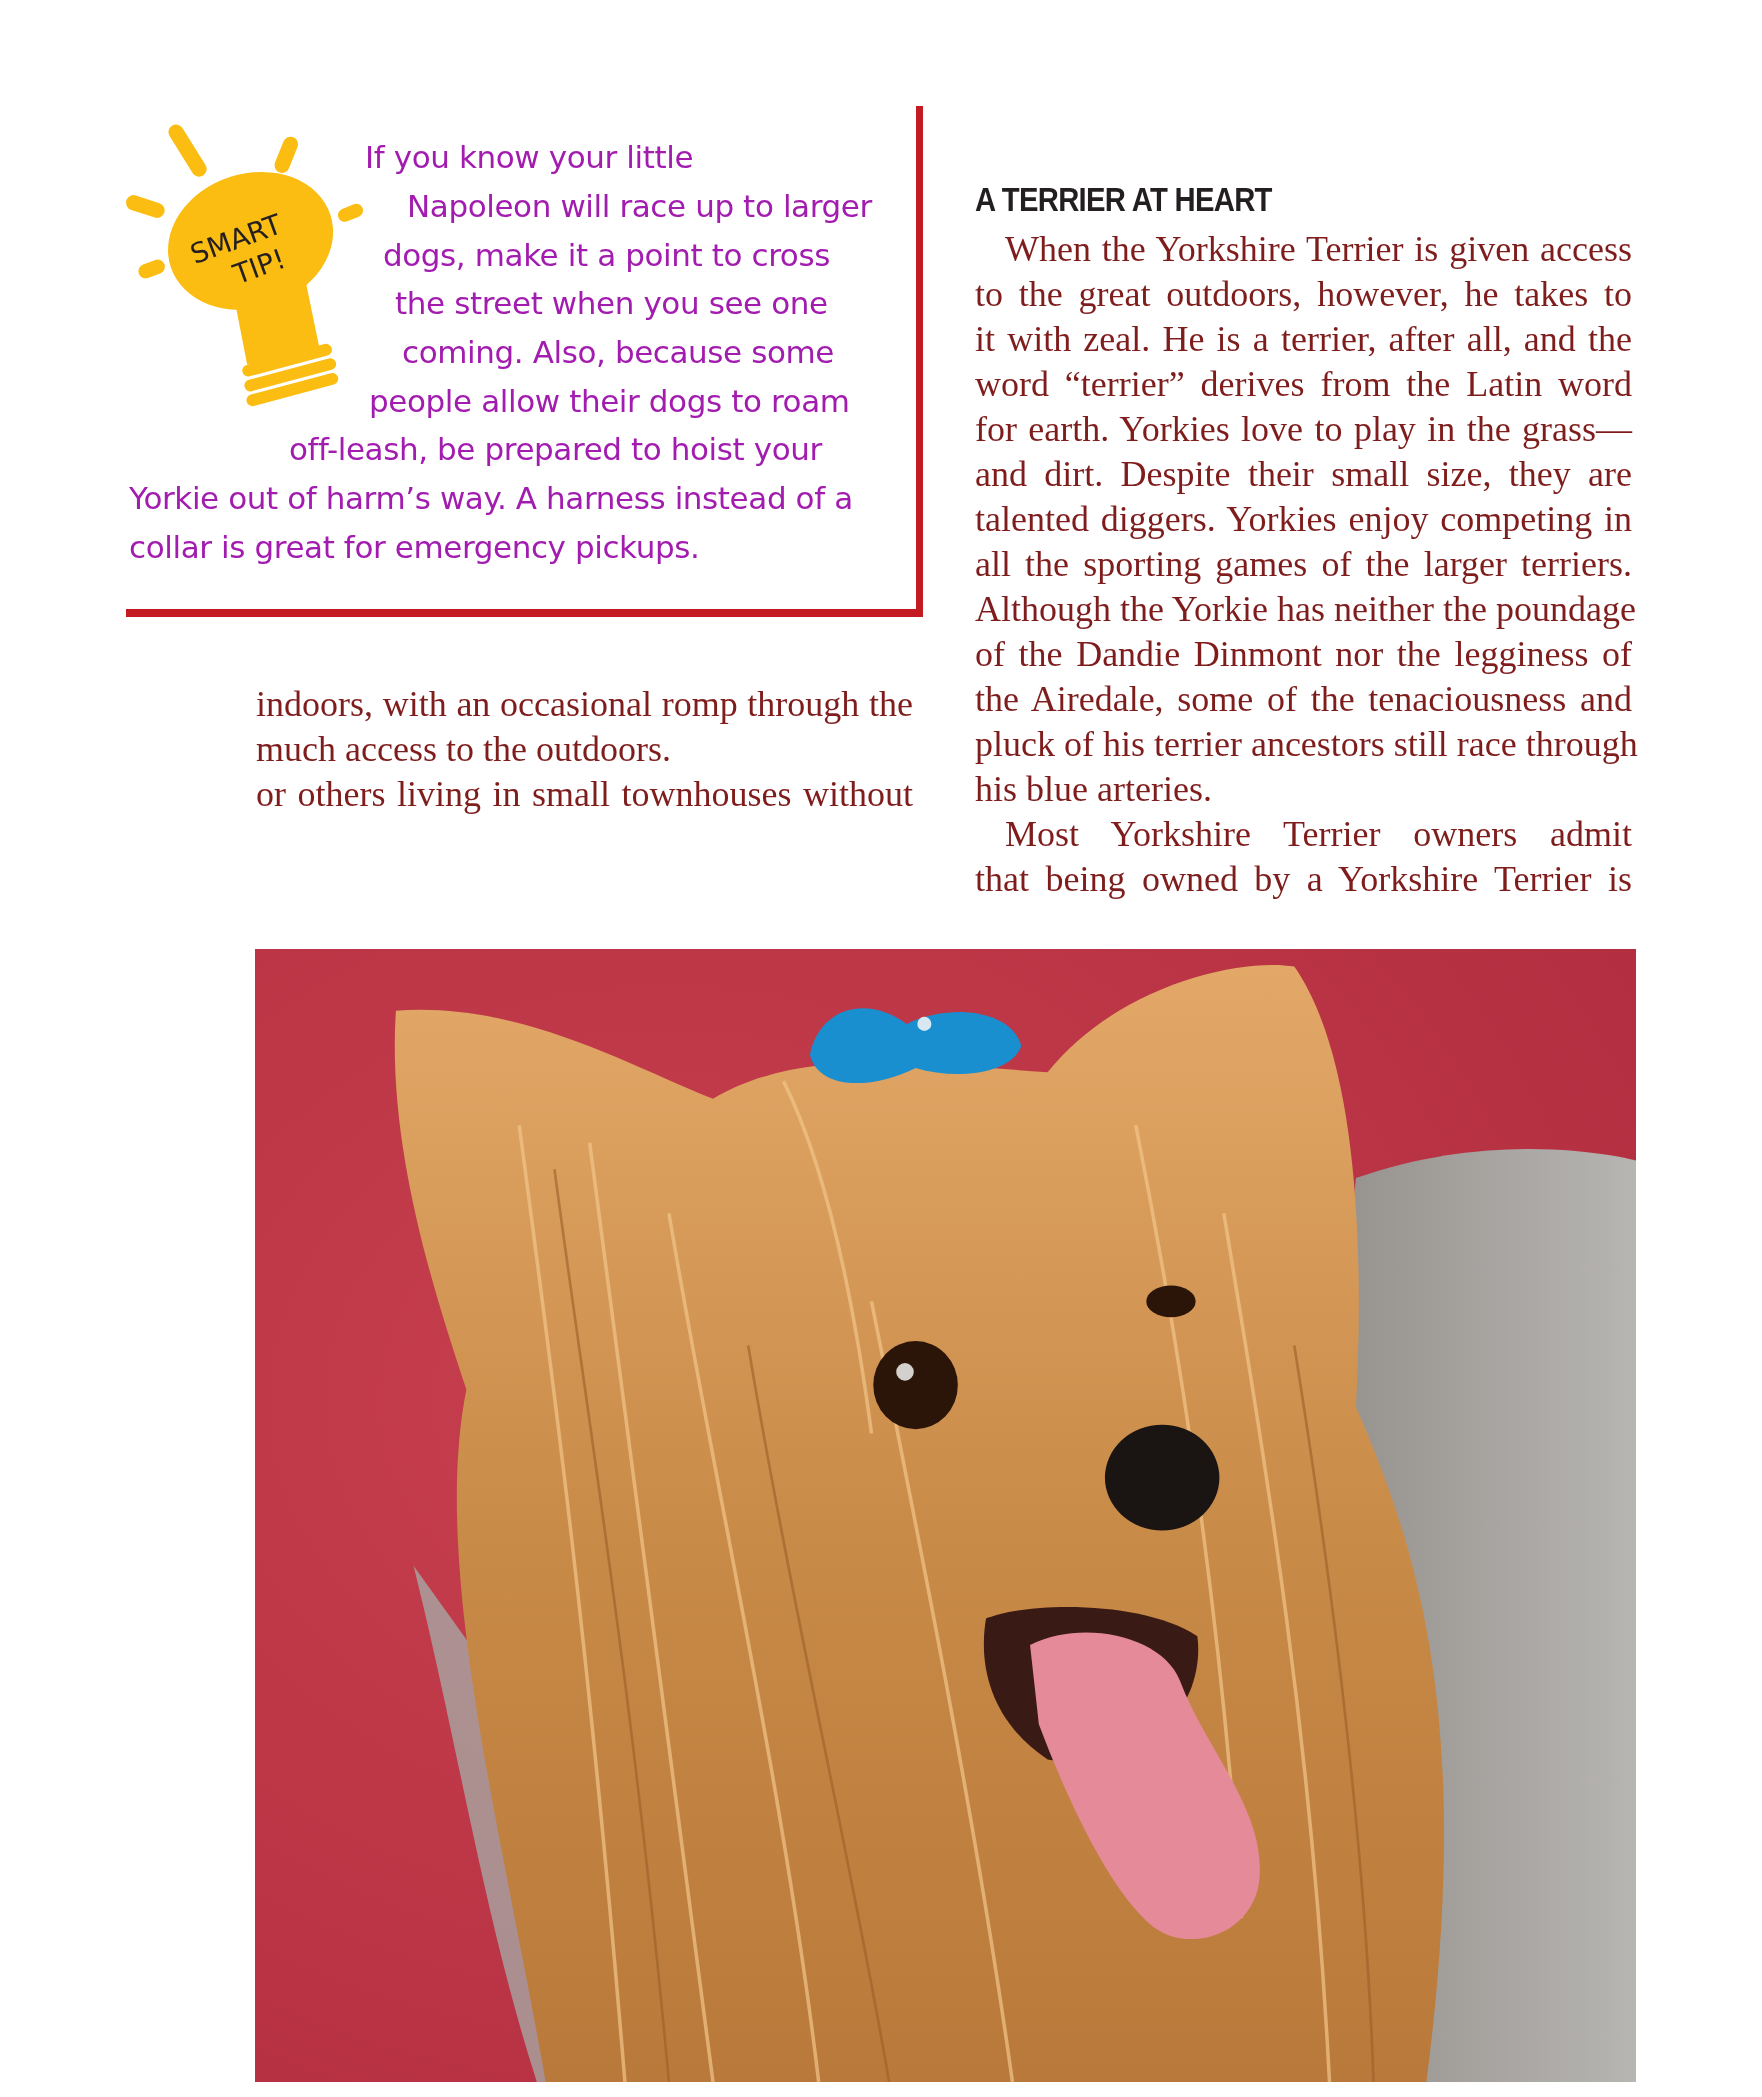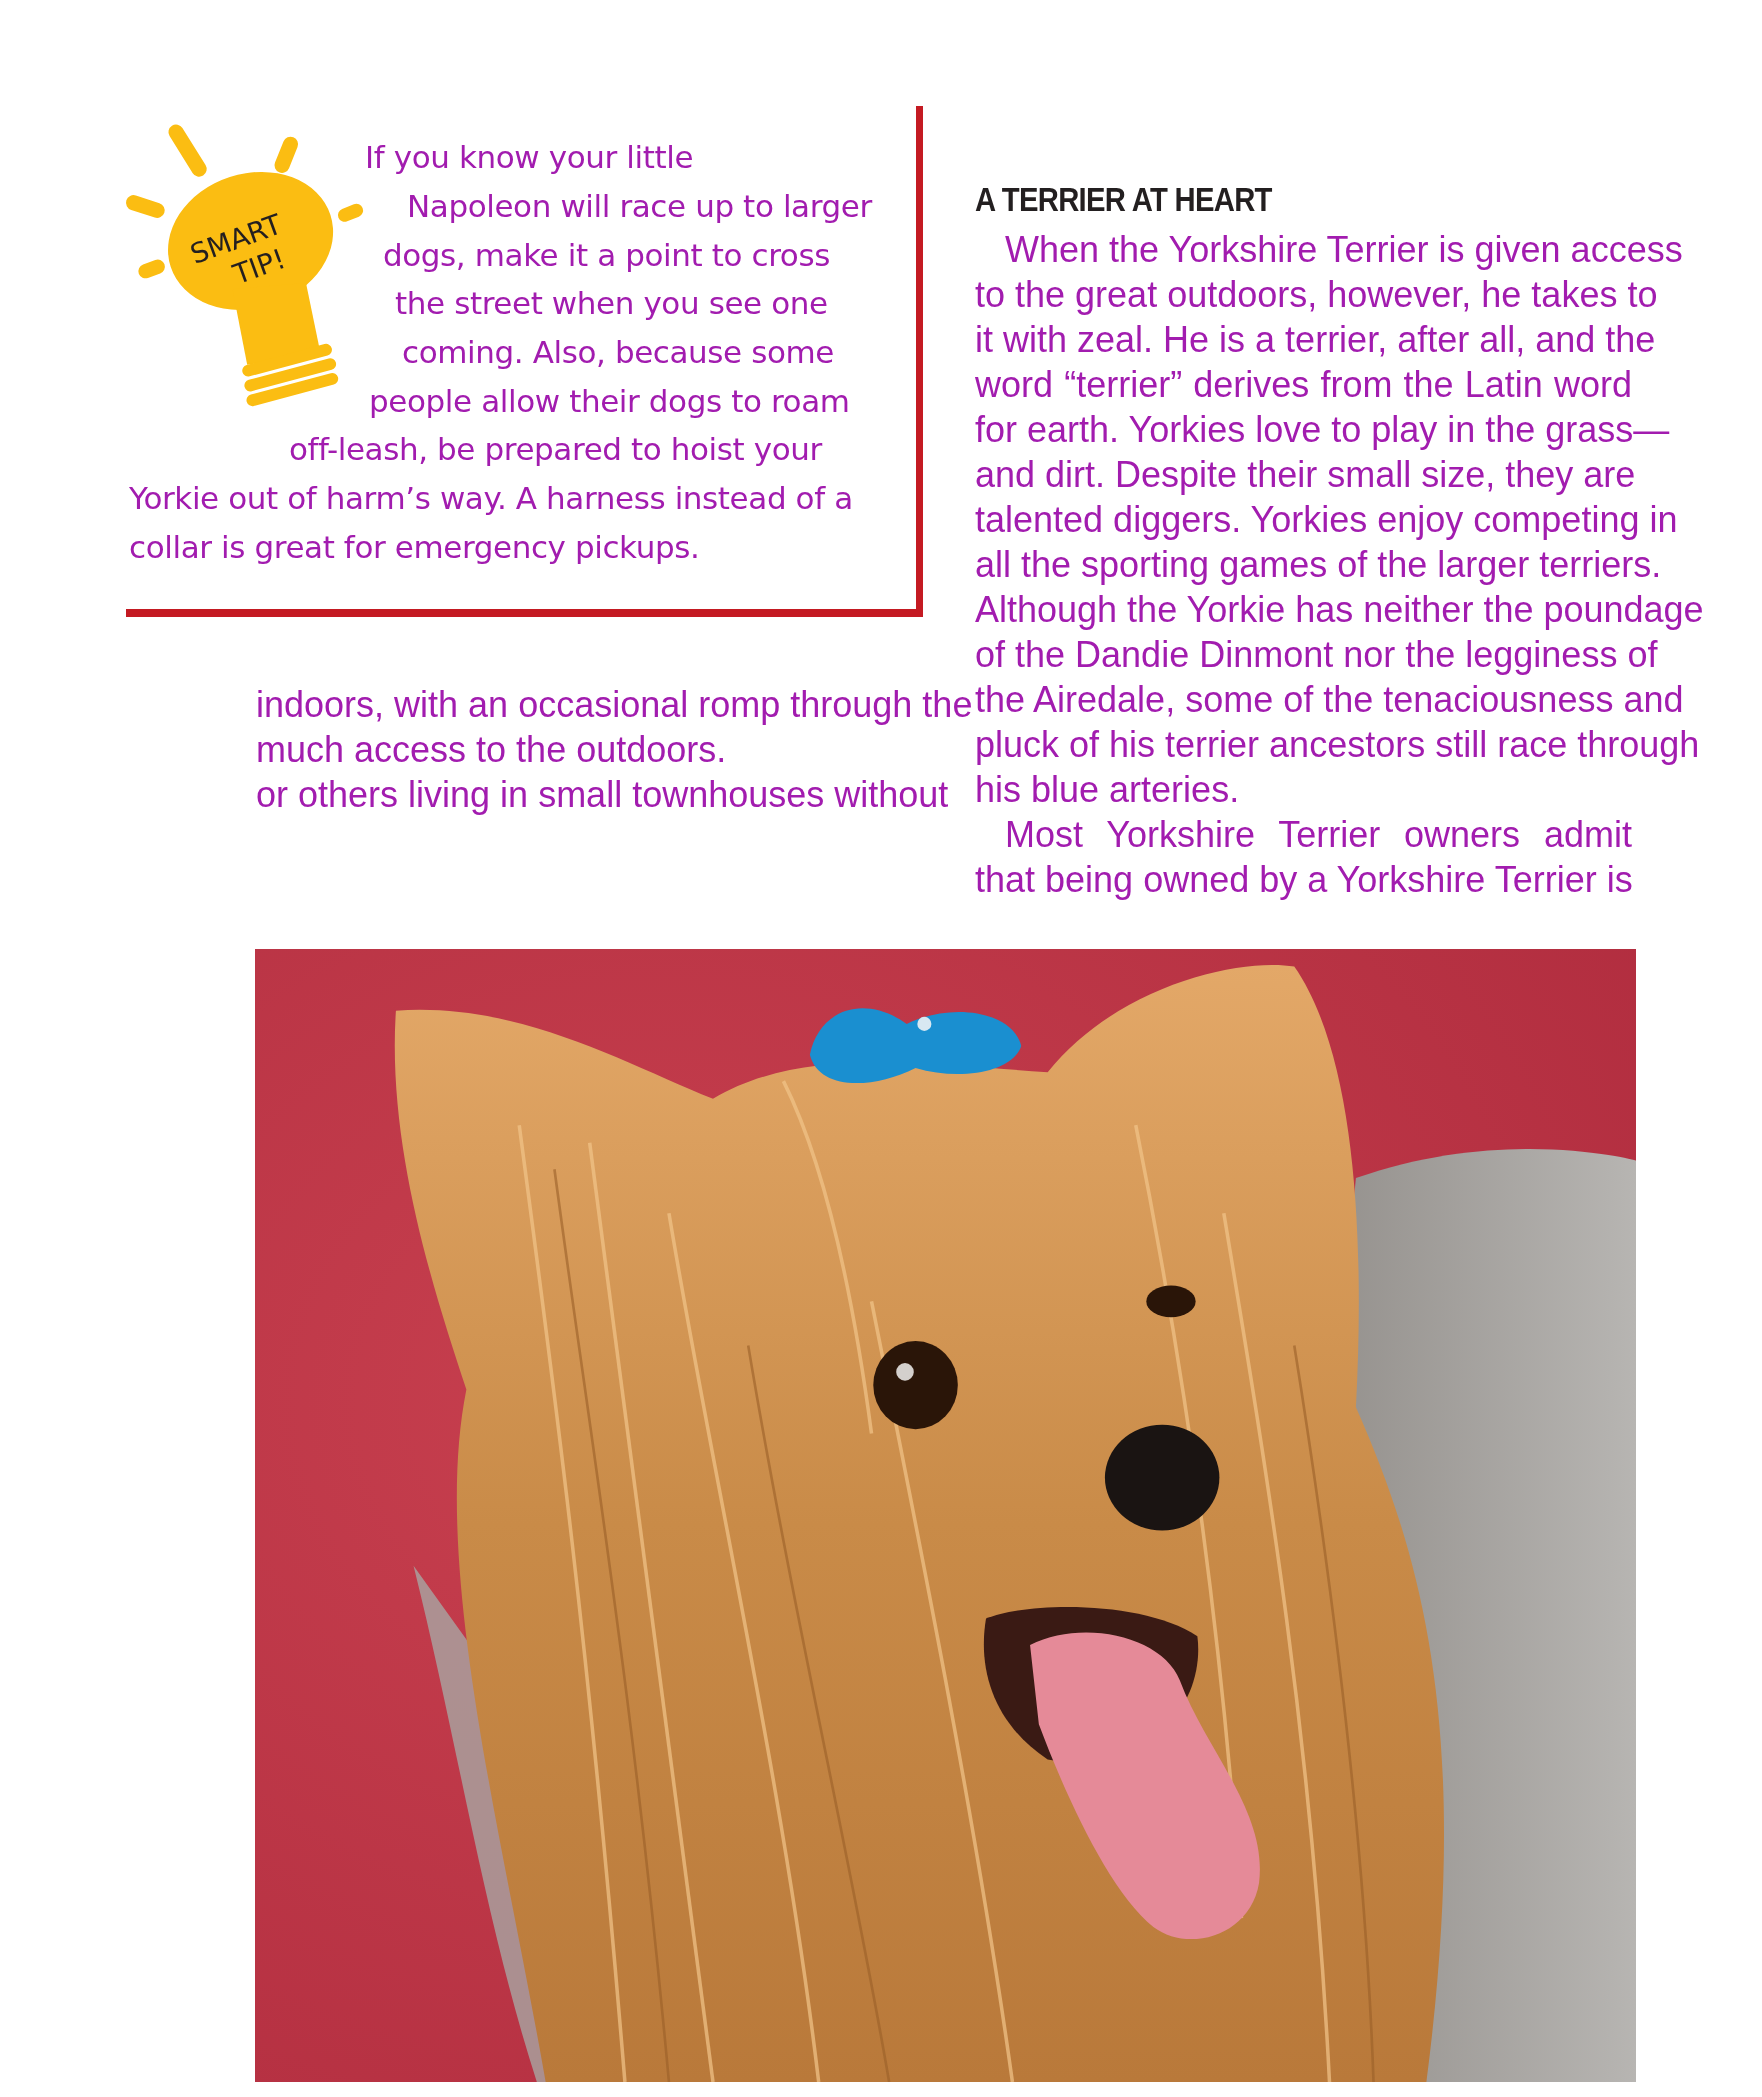--- a/index.html
+++ b/index.html
@@ -1,21 +1,21 @@
 <!DOCTYPE html>
 <html style="font-size:6.7px"><head>
 <meta charset="utf-8">
 <style>
   html,body{margin:0;padding:0;background:#ffffff;}
   body{width:1763px;height:2266px;position:relative;overflow:hidden;color:#231f20;}
   .abs{position:absolute;}
   .tipbox-right{left:916px;top:106px;width:7.1px;height:511px;background:#c41a22;}
   .tipbox-bottom{left:126px;top:609px;width:797px;height:7.6px;background:#c41a22;}
   .tip-line{position:absolute;font-family:"DejaVu Sans",sans-serif;font-size:31px;line-height:49px;white-space:nowrap;color:#a21caf;letter-spacing:-0.4px;}
-  .serif{font-family:Liberation Sans, sans-serif;font-size:36px;line-height:45px;color:#a21caf;}
+  .serif{font-family:Liberation Serif, serif;font-size:36px;line-height:45px;color:#7f1d1d;}
   .col-text{position:absolute;}
   .col-text .ln{display:block;white-space:nowrap;text-align:justify;text-align-last:justify;height:45px;}
   .col-text .ln.last{text-align-last:left;}
   .col-text .ln.indent{padding-left:30px;}
   .heading{position:absolute;left:975px;top:180px;font-family:"Liberation Sans",sans-serif;font-weight:bold;font-size:34px;letter-spacing:-0.8px;transform:scaleX(0.86);transform-origin:left top;color:#231f20;}
   .photo{left:255px;top:949px;width:1381px;height:1133px;overflow:hidden;background:#c43a4c;}
 </style>
 </head>
 <body>
 

